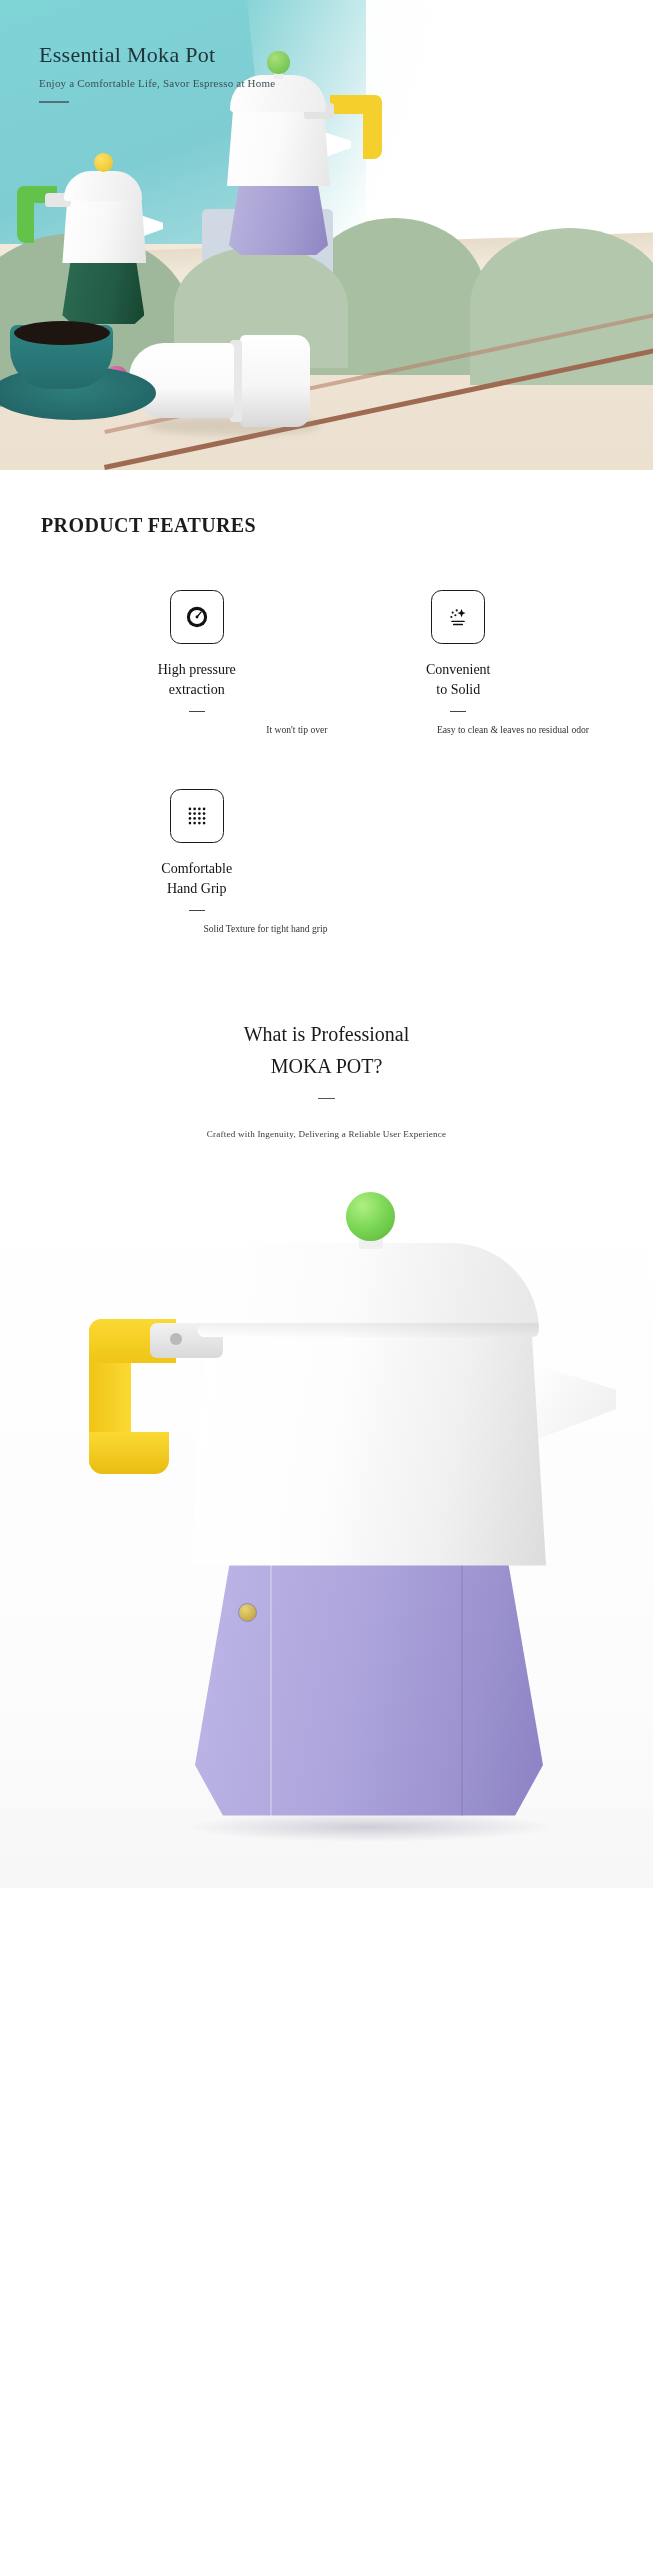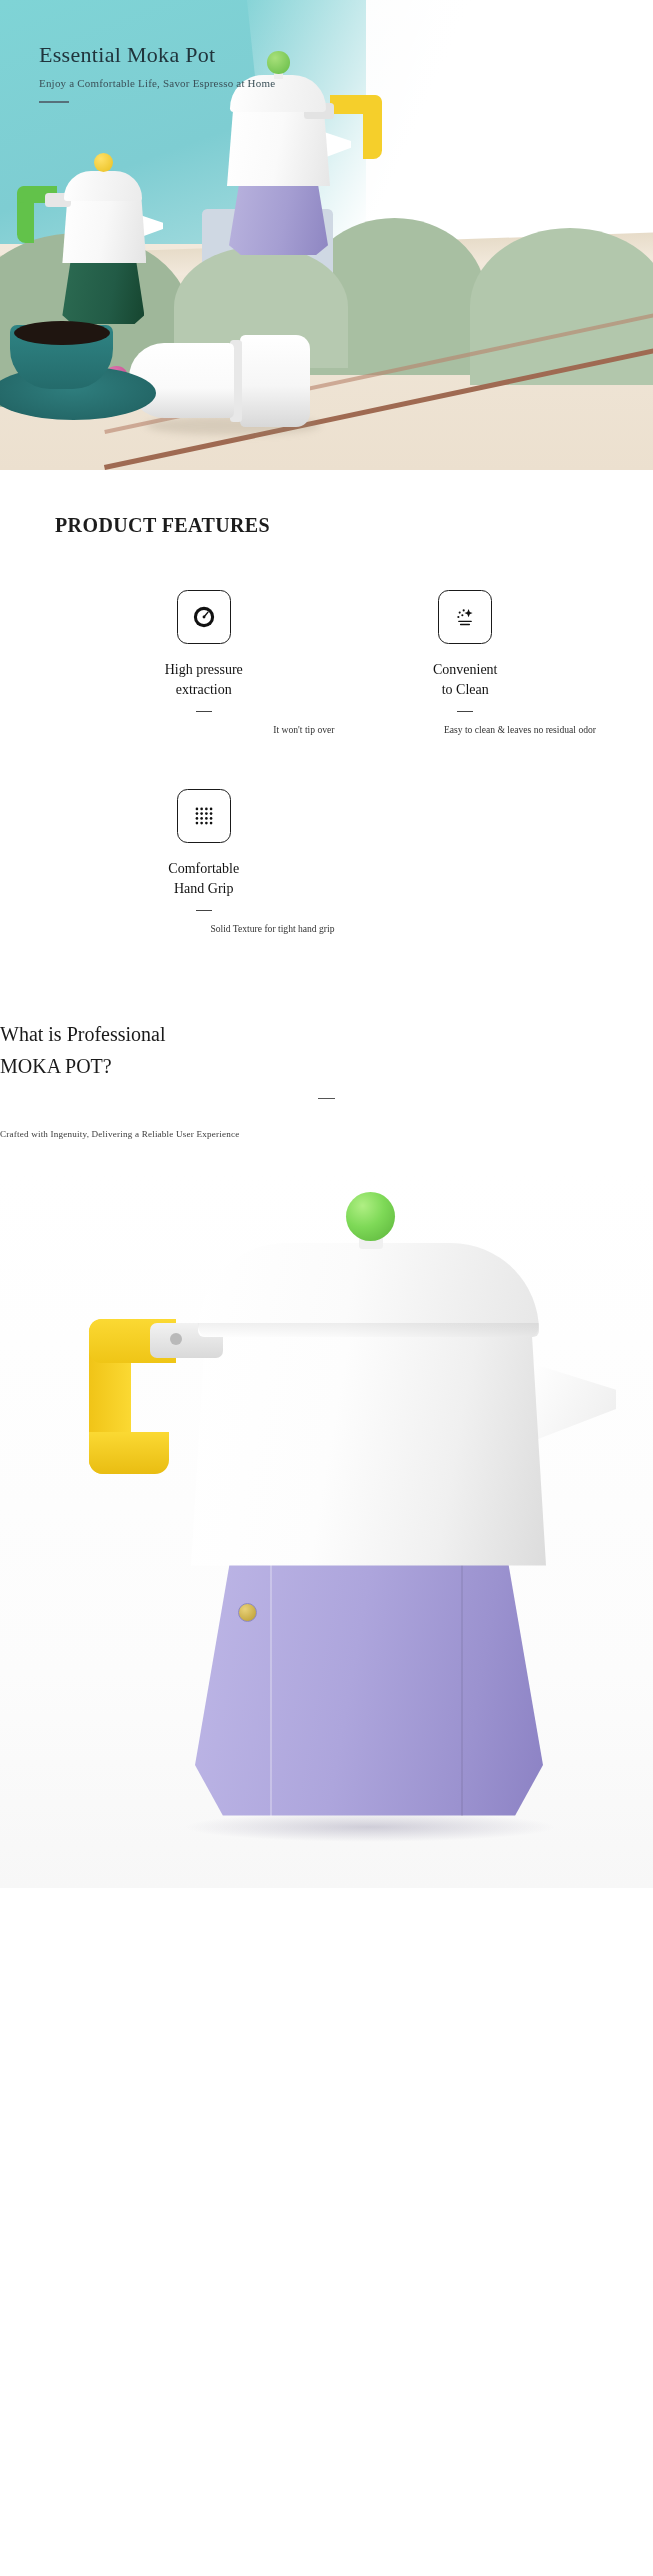--- a/index.html
+++ b/index.html
@@ -172,21 +172,21 @@
     color: #3b5058;
     margin-top: 8.7px;
     letter-spacing: 0.2px;
     text-align: center;
   }
   .hero-rule {
     width: 30px; height: 1.7px; background: #56707a; margin-top: 12.2px;
   }
 
   
-  .features { position: relative; padding: 42px 0 0 16px; }
+  .features { position: relative; padding: 42px 0 0 2px; }
   .sec-title {
     font-family: "Liberation Serif", serif;
     font-size: 20px;
     color: #1c1c1c;
     line-height: 1.35;
     margin-left: 39px;
     letter-spacing: 0.4px;
   }
   .feature-grid {
     margin: 51px auto 0 auto;
@@ -214,21 +214,21 @@
   .feat-dash { width: 15.7px; height: 1.2px; background: #444; margin: 10.5px auto 0 auto; }
   .feat-desc {
     font-family: "Liberation Serif", serif;
     font-size: 9.6px;
     color: #333;
     margin-top: 12.2px;
     text-align: right;
   }
 
   
-  .whatis { margin-top: 84px; text-align: left; }
+  .whatis { margin-top: 84px; text-align: center; }
   .whatis h2 {
     font-family: "Liberation Serif", serif;
     font-weight: 400;
     font-size: 20px;
     color: #1a1a1a;
     line-height: 1.6;
     white-space: pre-line;
   }
   .whatis-dash { width: 17.4px; height: 1.2px; background: #555; margin: 15.7px auto 0 auto; }
   .whatis-sub {
@@ -404,21 +404,21 @@
             <circle cx="11" cy="12" r="1.2" fill="#111" stroke="none"></circle>
             <circle cx="15.5" cy="9.5" r="1.2" fill="#111" stroke="none"></circle>
             <circle cx="9.5" cy="17" r="1.2" fill="#111" stroke="none"></circle>
             <circle cx="14" cy="15" r="1.2" fill="#111" stroke="none"></circle>
             <path d="M21 8 l1.4 3.2 3.2 1.4 -3.2 1.4 -1.4 3.2 -1.4 -3.2 -3.2 -1.4 3.2 -1.4z" fill="#111" stroke="none"></path>
             <path d="M10 22 h14" stroke-linecap="round"></path>
             <path d="M12 25.5 h10" stroke-linecap="round"></path>
           </svg>
         </div>
         <div class="feat-title">Convenient
-to Clean</div>
+to Solid</div>
         <div class="feat-dash"></div>
         <div class="feat-desc">Easy to clean &amp; leaves no residual odor</div>
       </div>
 
       <div class="feature">
         <div class="feat-icon-box">
           <svg width="30" height="30" viewBox="0 0 34 34">
             <g fill="#111">
               <circle cx="9" cy="9" r="1.5"></circle>
                 <circle cx="14.3" cy="9" r="1.5"></circle>

